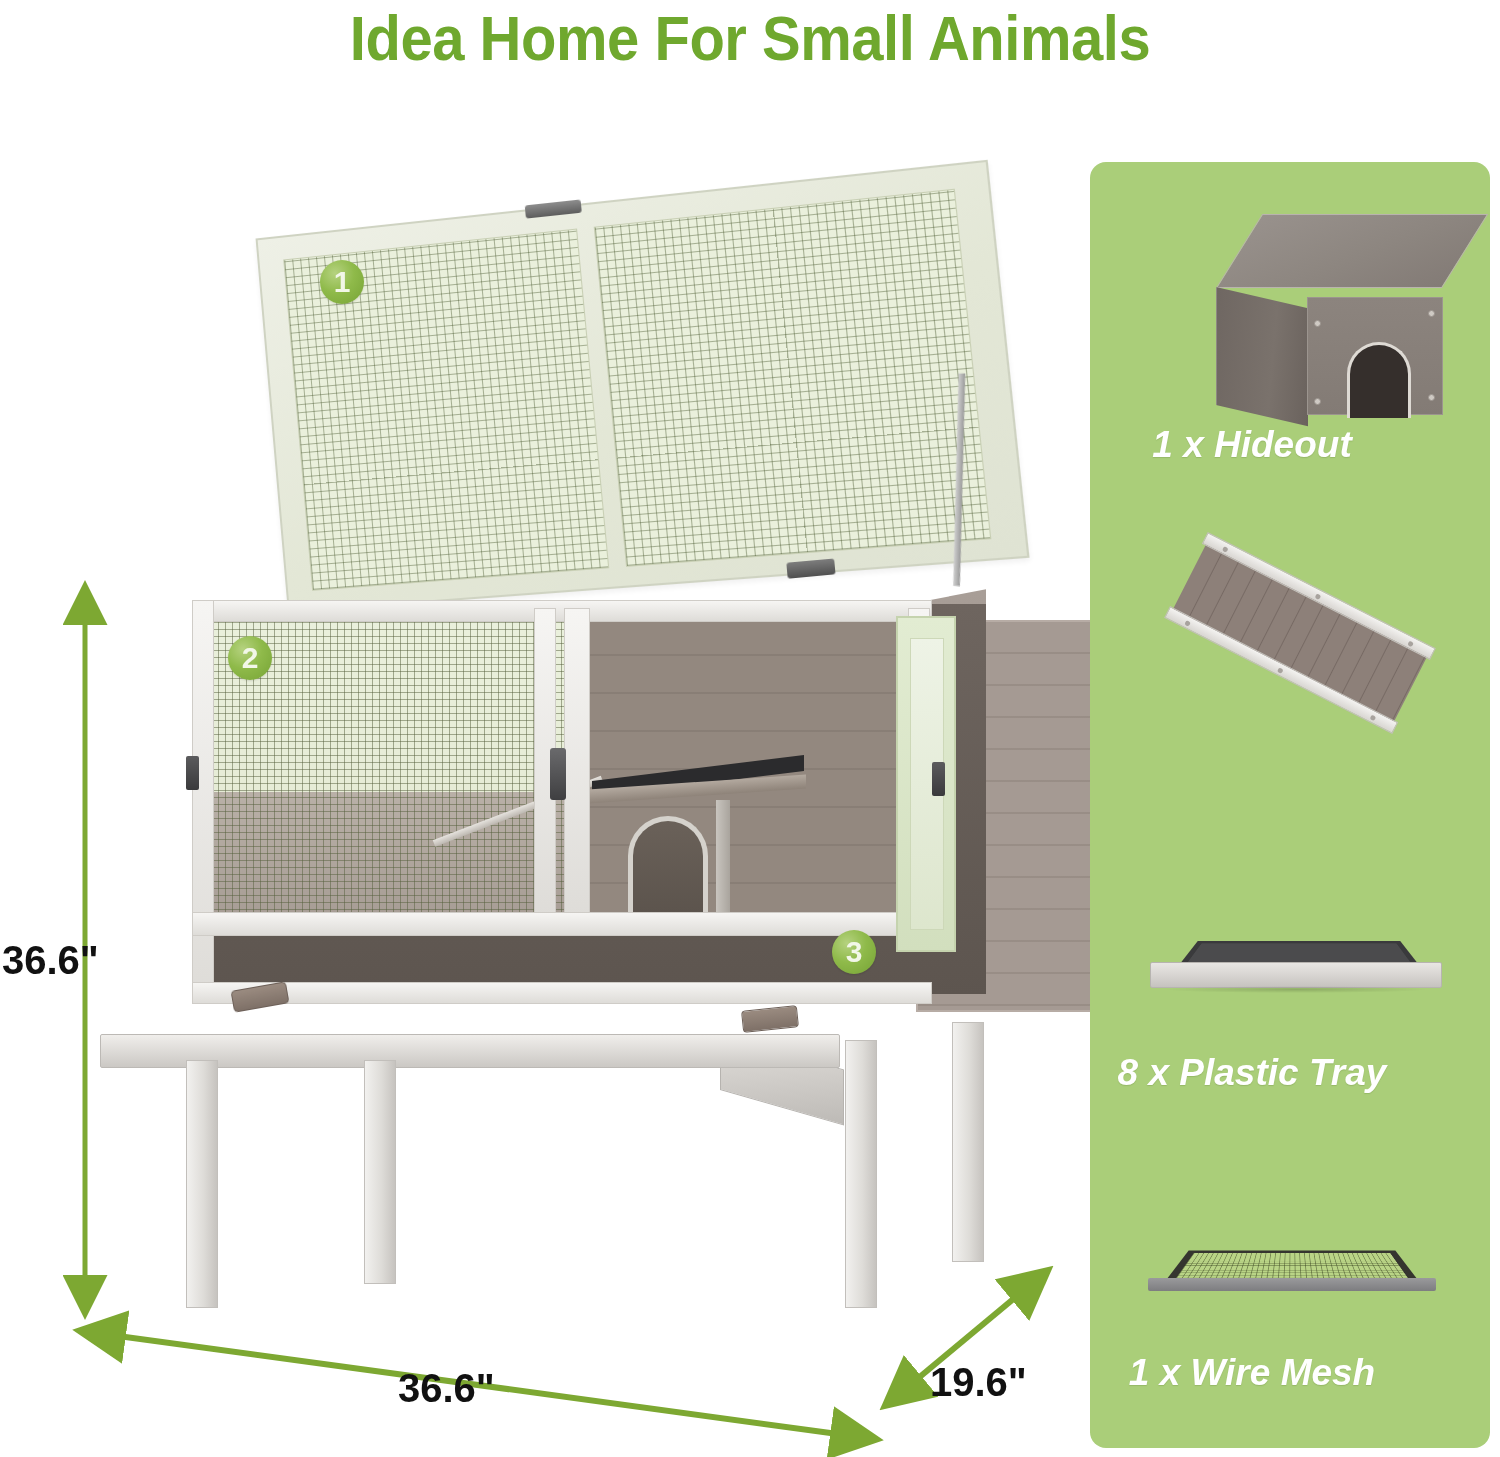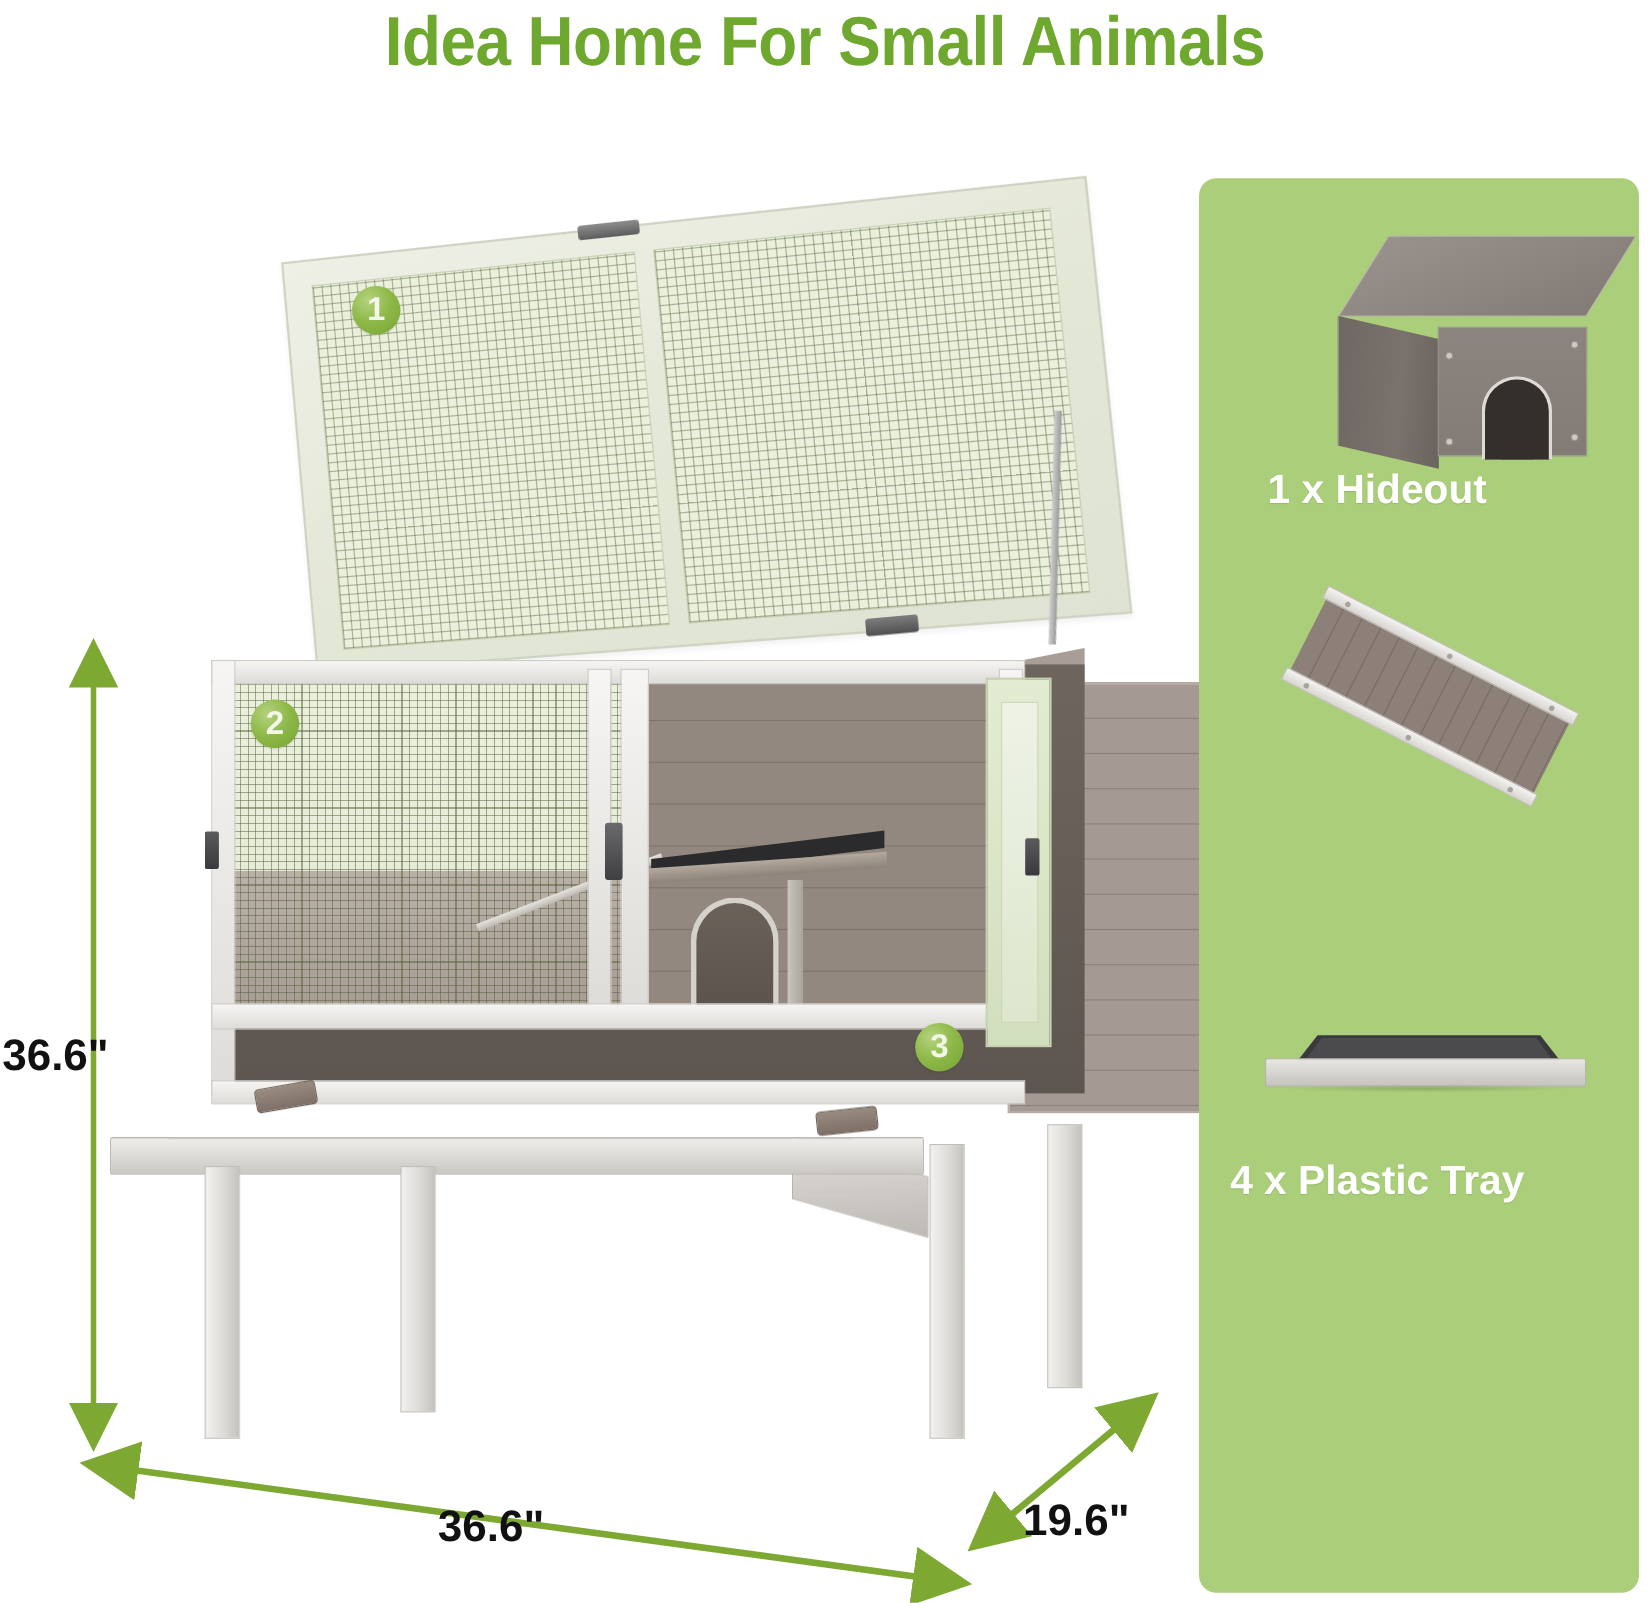--- a/index.html
+++ b/index.html
@@ -24,21 +24,21 @@
     white-space: nowrap;
   }
 
   
   .parts-panel {
     position: absolute; left: 1090px; top: 162px;
     width: 400px; height: 1286px;
     background: #AACE79;
     border-radius: 16px;
   }
-  .part-item { position: absolute; left: 0; width: 324px; }
+  .part-item { position: absolute; left: 0; width: 324px; font-style: italic; }
   .part-art  { position: relative; width: 400px; }
   .part-label {
     text-align: center; color: #ffffff; font-weight: bold;
     font-size: 37px; letter-spacing: 0px; white-space: nowrap;
     text-shadow: 0 1px 1px rgba(90,120,50,.25);
   }
 
   
   .hideout { position:absolute; left:126px; top:40px; width:250px; height:200px; }
   .hd-top {
@@ -448,18 +448,27 @@
     </div>
 
     <div class="part-item" style="top:690px;">
       <div class="part-art" style="height:200px;">
         <div class="tray-part">
           <div class="tp-deck"></div>
           <div class="tp-front"></div>
           <div class="tp-shadow"></div>
         </div>
       </div>
-      <div class="part-label">4 x Plastic Tray</div>
-    </div>
-
+      <div class="part-label">8 x Plastic Tray</div>
+    </div>
+
+    <div class="part-item" style="top:1000px;">
+      <div class="part-art" style="height:190px;">
+        <div class="mesh-part">
+          <div class="mp-deck"></div>
+          <div class="mp-front"></div>
+        </div>
+      </div>
+      <div class="part-label">1 x Wire Mesh</div>
+    </div>
   </div>
 
 </div>
 
 </body></html>

